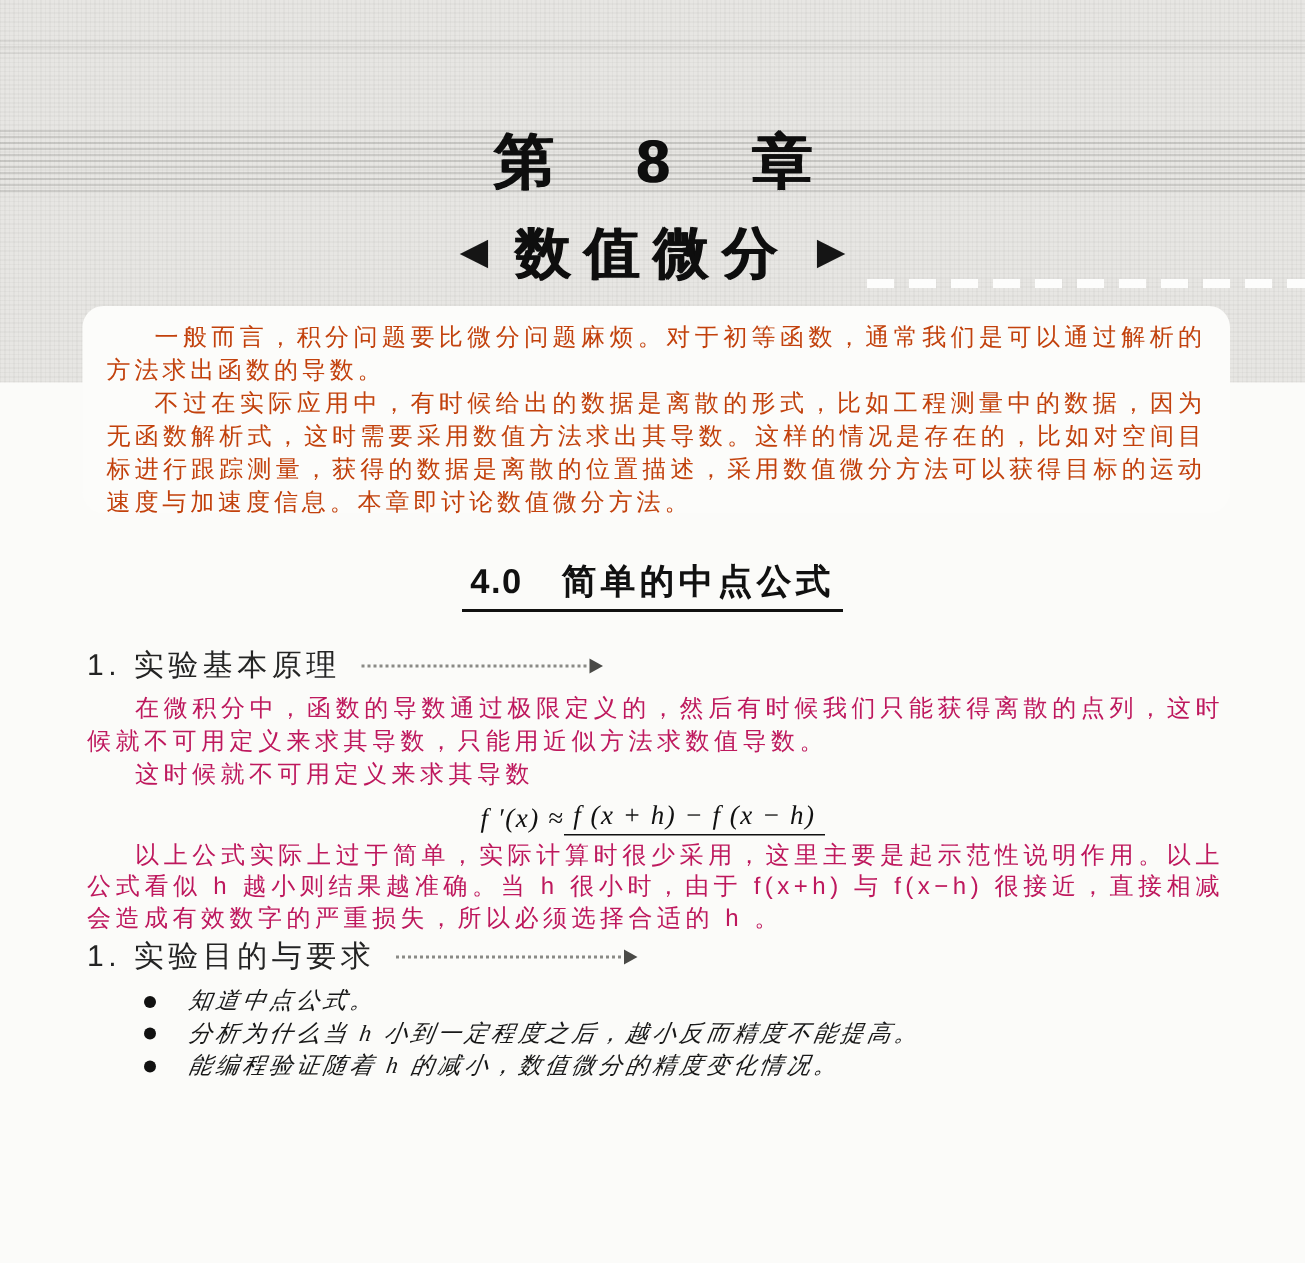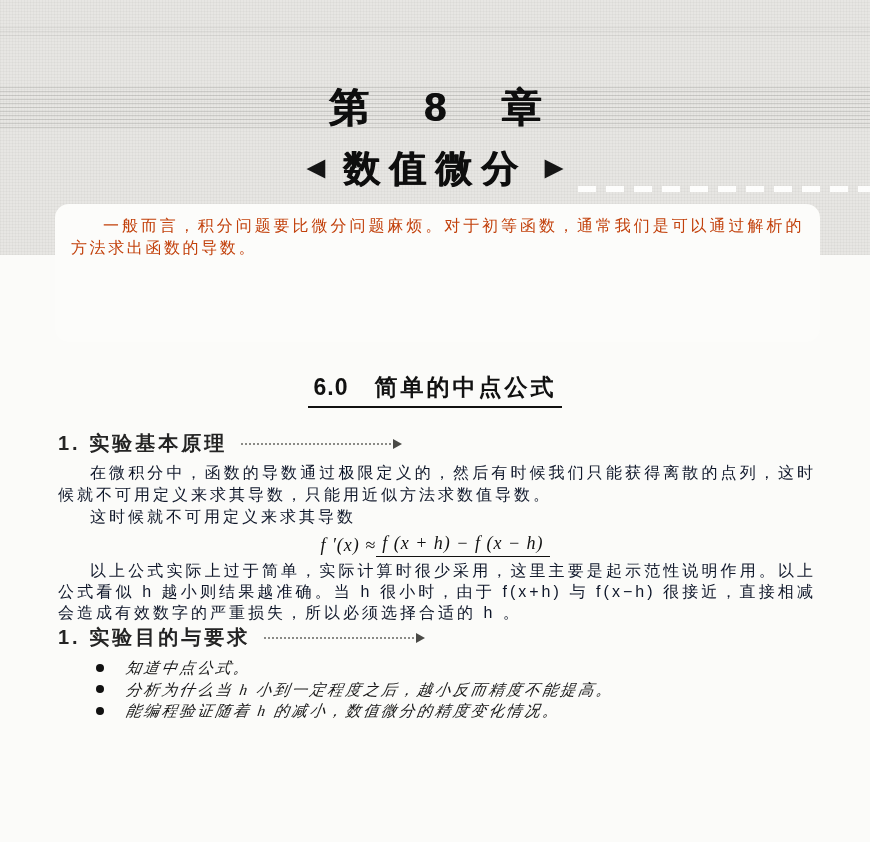--- a/index.html
+++ b/index.html
@@ -60,37 +60,37 @@
   .section-heading{
     position:absolute;top:372px;left:0;width:100%;text-align:center;
   }
   .section-heading .inner{
     display:inline-block;border-bottom:2px solid #111;padding:0 6px 3px 6px;
     font-size:23px;font-weight:bold;color:#111;letter-spacing:3px;
   }
   .section-heading .num{margin-right:26px;letter-spacing:1px;}
   .subsection-heading{
     position:absolute;left:58px;display:flex;align-items:center;
-    font-size:20px;font-weight:bold;color:#242424;letter-spacing:3px;
+    font-size:20px;font-weight:normal;color:#242424;letter-spacing:3px;
   }
   .subsection-heading.h1{top:430px;}
   .subsection-heading.h2{top:624px;}
   .leader{
     display:inline-block;width:150px;height:0;
     border-top:2px dotted #8a8a86;margin-left:14px;
   }
   .leader-arrow{
     display:inline-block;width:0;height:0;margin-left:2px;
     border-left:9px solid #4a4a47;
     border-top:5px solid transparent;border-bottom:5px solid transparent;
   }
   .body-para{
     position:absolute;left:58px;width:758px;margin:0;
     font-size:16px;line-height:22px;letter-spacing:3px;
-    text-align:justify;text-indent:2em;color:#0f172a;
+    text-align:justify;text-indent:2em;color:#be185d;
   }
   .para-principle-1{top:462px;}
   .para-principle-2{top:506px;text-align:left;}
   .para-principle-3{top:560px;line-height:21px;}
   
   .formula-row{
     position:absolute;top:522px;left:0;width:100%;height:46px;
     display:flex;align-items:center;justify-content:center;
     font-family:"Liberation Serif", serif;font-style:italic;
     font-size:18px;color:#111;
@@ -125,26 +125,27 @@
   <div class="chapter-title">第 8 章</div>
 
   <div class="chapter-subtitle">
     <span class="tri left">◀</span><span>数值微分</span><span class="tri right">▶</span>
   </div>
 
   <div class="dashed-divider"></div>
 
   <div class="intro-box">
     <p>一般而言，积分问题要比微分问题麻烦。对于初等函数，通常我们是可以通过解析的方法求出函数的导数。</p>
+    <p>不过在实际应用中，有时候给出的数据是离散的形式，比如工程测量中的数据，因为无函数解析式，这时需要采用数值方法求出其导数。这样的情况是存在的，比如对空间目标进行跟踪测量，获得的数据是离散的位置描述，采用数值微分方法可以获得目标的运动速度与加速度信息。本章即讨论数值微分方法。</p>
   </div>
 </div>
 
 <div class="section-heading">
   <span class="inner">
-    <span class="num">6.0</span><span>简单的中点公式</span>
+    <span class="num">4.0</span><span>简单的中点公式</span>
   </span>
 </div>
 
 <div class="subsection-heading h1">
   <span>1. 实验基本原理</span>
   <span class="leader"></span>
   <span class="leader-arrow"></span>
 </div>
 
 <p class="body-para para-principle-1">在微积分中，函数的导数通过极限定义的，然后有时候我们只能获得离散的点列，这时候就不可用定义来求其导数，只能用近似方法求数值导数。</p>

